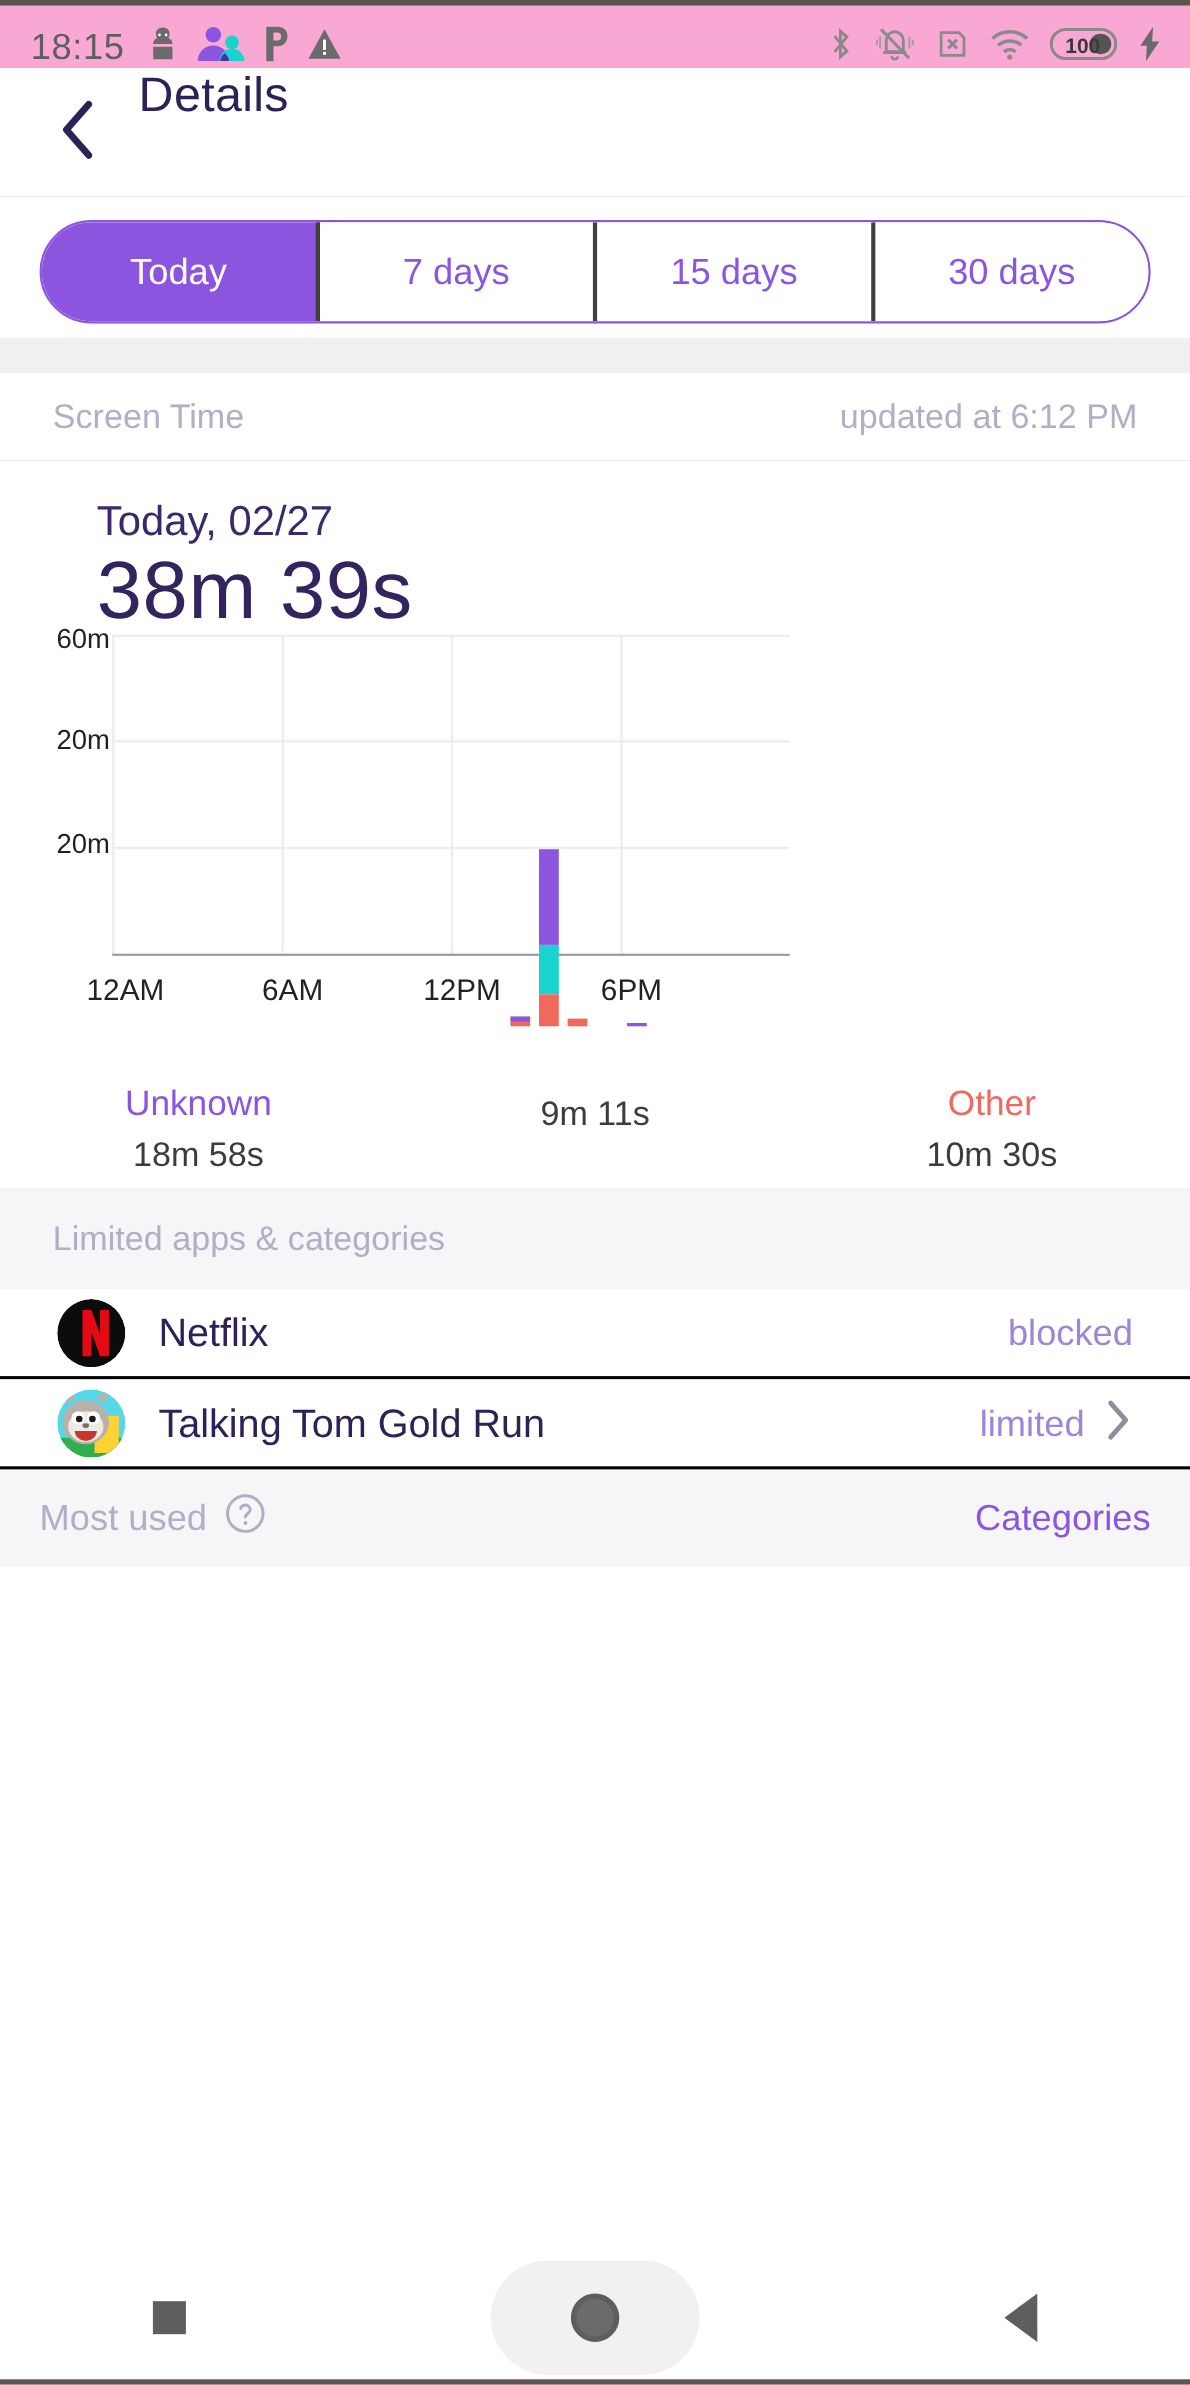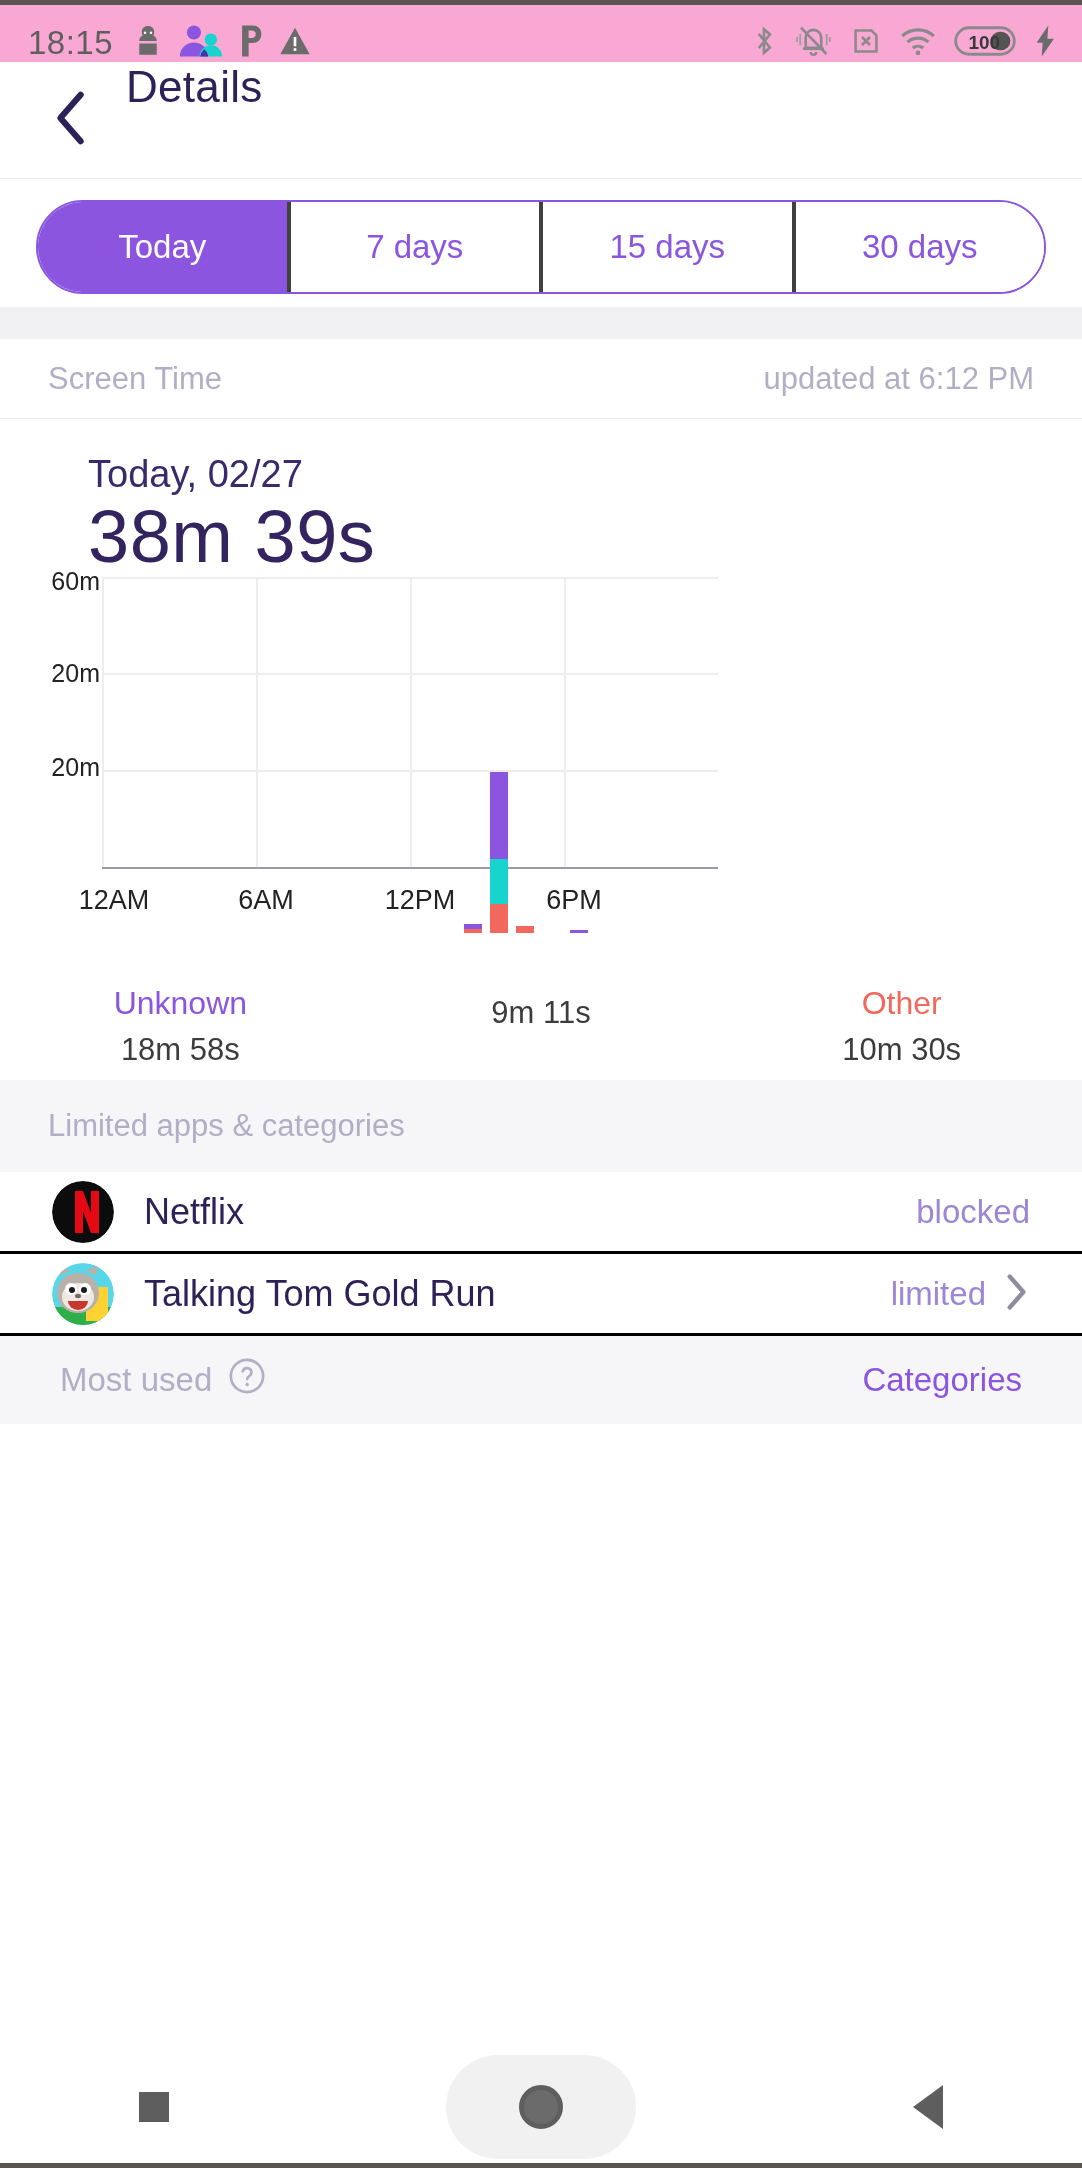--- a/index.html
+++ b/index.html
@@ -90,21 +90,21 @@
     display:flex; align-items:center; padding:0 52px;
     border-bottom:3px solid #000000;
   }
   .row-icon{ width:62px; height:62px; border-radius:50%; overflow:hidden; flex:0 0 auto; position:relative; }
   .row-name{ font-size:36px; color:#2e2157; margin-left:30px; }
   .row-status{ margin-left:auto; font-size:33px; color:#9d86d6; }
   .chev{ margin-left:18px; }
 
   .footerbar{
     position:absolute; left:0; width:1082px; height:110px; background:#f6f6f8;
-    display:flex; align-items:center; padding:0 60px;
+    display:flex; align-items:center; padding:0 36px;
   }
   .footer-left{ display:flex; align-items:center; gap:16px; font-size:33px; color:#b1aec6; }
   .footer-right{ margin-left:auto; font-size:33px; color:#8b55e0; }
 
   
   .navbar{
     position:absolute; left:0; bottom:0; width:1082px; height:118px; background:#ffffff;
     display:flex; align-items:center; justify-content:space-around;
     border-bottom:5px solid #5b5550;
   }

